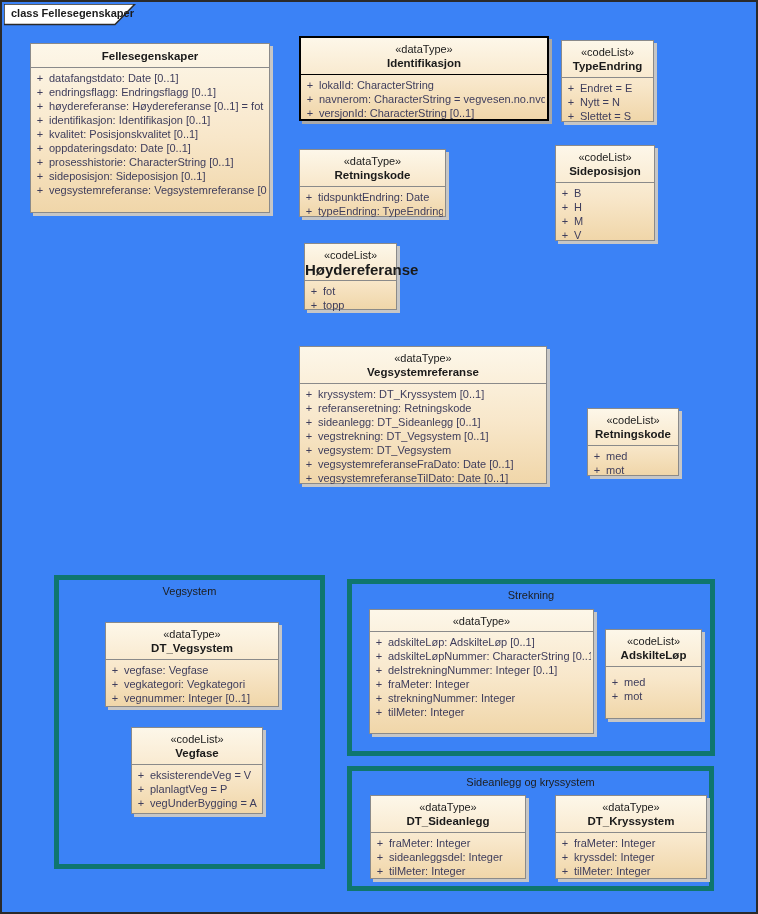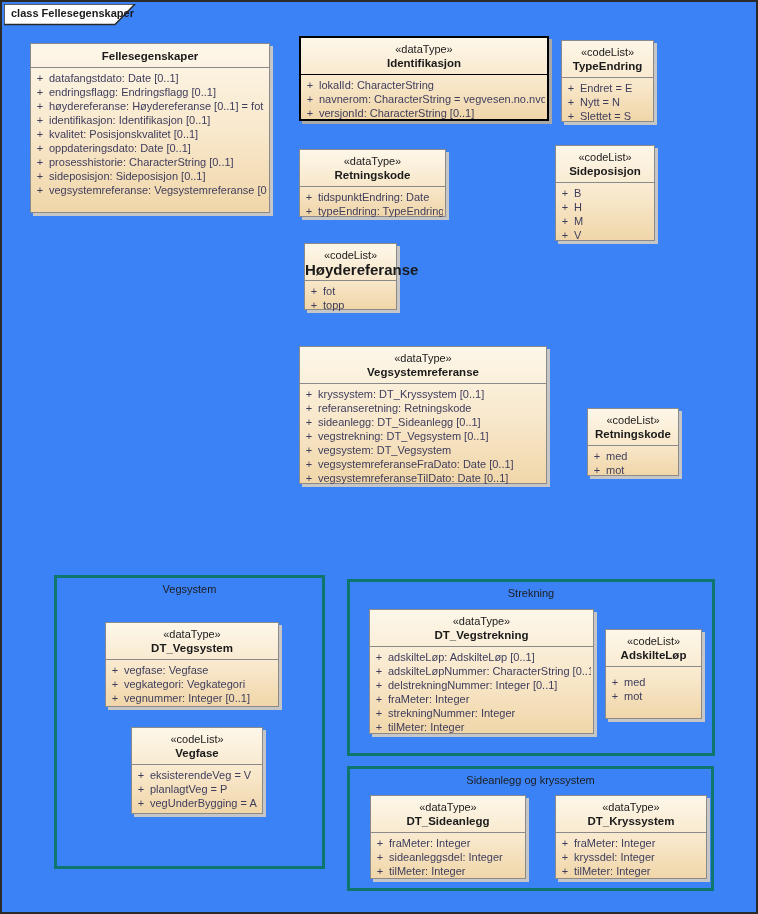--- a/index.html
+++ b/index.html
@@ -29,21 +29,21 @@
   .st { font-size:11px; color:#1a1a1a; line-height:13px; }
   .nm { font-size:11.5px; font-weight:bold; color:#1a1a1a; line-height:15px; }
   .nm.italic { }
   .attrs { padding:3px 2px 2px 0; }
   .row { display:flex; align-items:baseline; line-height:14px; font-size:11px; color:#3e3d5c; white-space:nowrap; }
   .plus { flex:0 0 18px; text-align:center; }
   .txt { flex:1 1 auto; overflow:hidden; }
   
   .group-box {
     position:absolute; box-sizing:border-box;
-    border:3px solid #0f766e; background:transparent;
+    border:5px solid #0f766e; background:transparent;
   }
   .group-label {
     position:absolute; top:5px; left:0; right:0; text-align:center;
     font-size:11px; color:#1d1d1d; white-space:nowrap;
   }
 </style>
 </head>
 <body>
 
 <div id="canvas">
@@ -312,21 +312,20 @@
         <div class="row">
           <span class="plus">+</span>
           <span class="txt">vegUnderBygging = A</span>
         </div>
       </div>
   </div>
 
   <div class="uml-box" style="left:367px;top:607px;width:225px;height:125px">
     <div class="hdr">
       <div class="st">«dataType»</div>
-      <div class="nm">DT_Vegstrekning</div>
     </div>
     <div class="attrs">
 
     <div class="row">
           <span class="plus">+</span>
           <span class="txt">adskilteLøp: AdskilteLøp [0..1]</span>
         </div>
         <div class="row">
           <span class="plus">+</span>
           <span class="txt">adskilteLøpNummer: CharacterString [0..1]</span>

